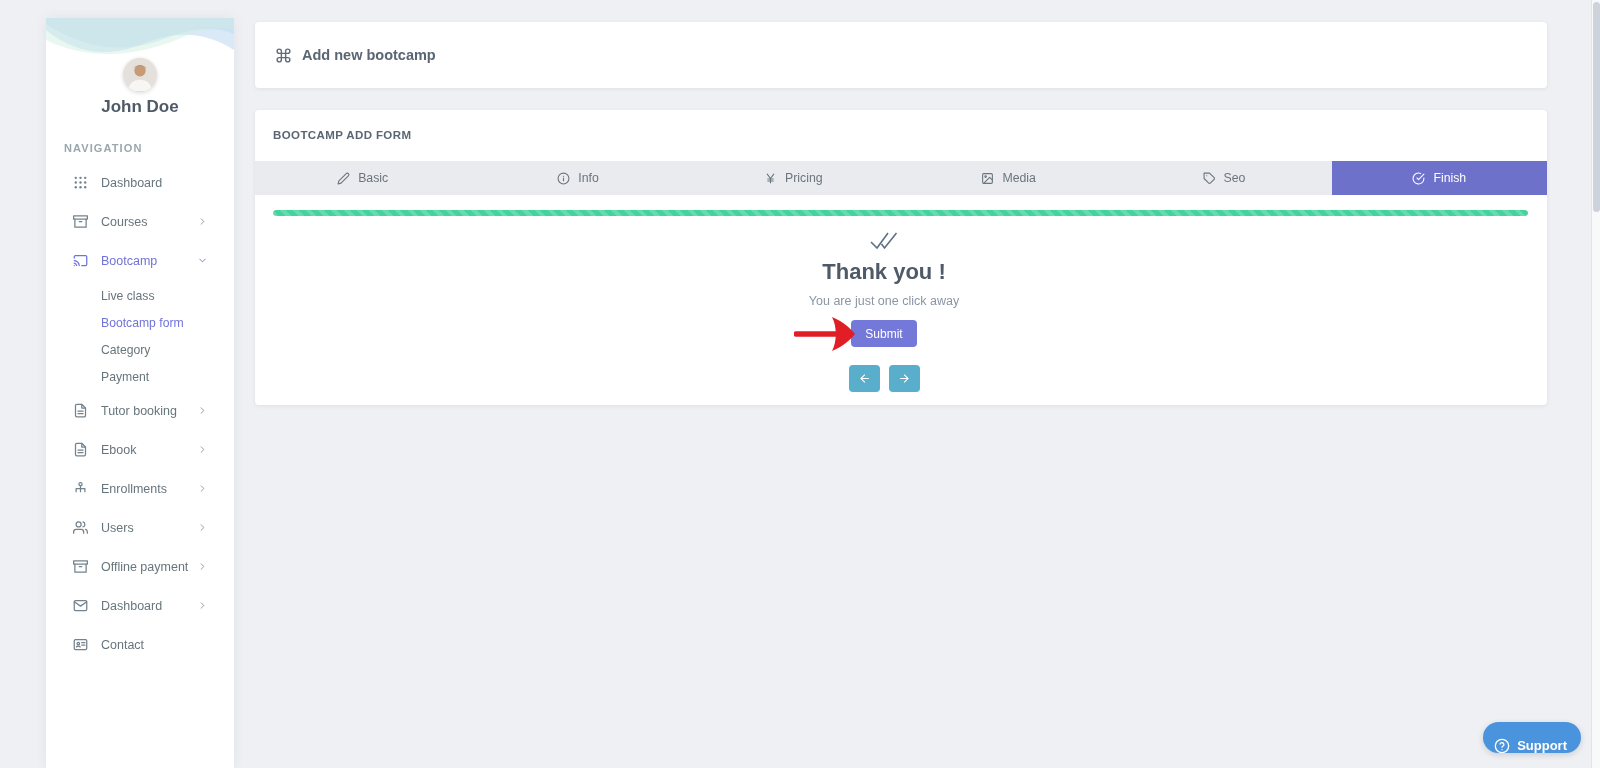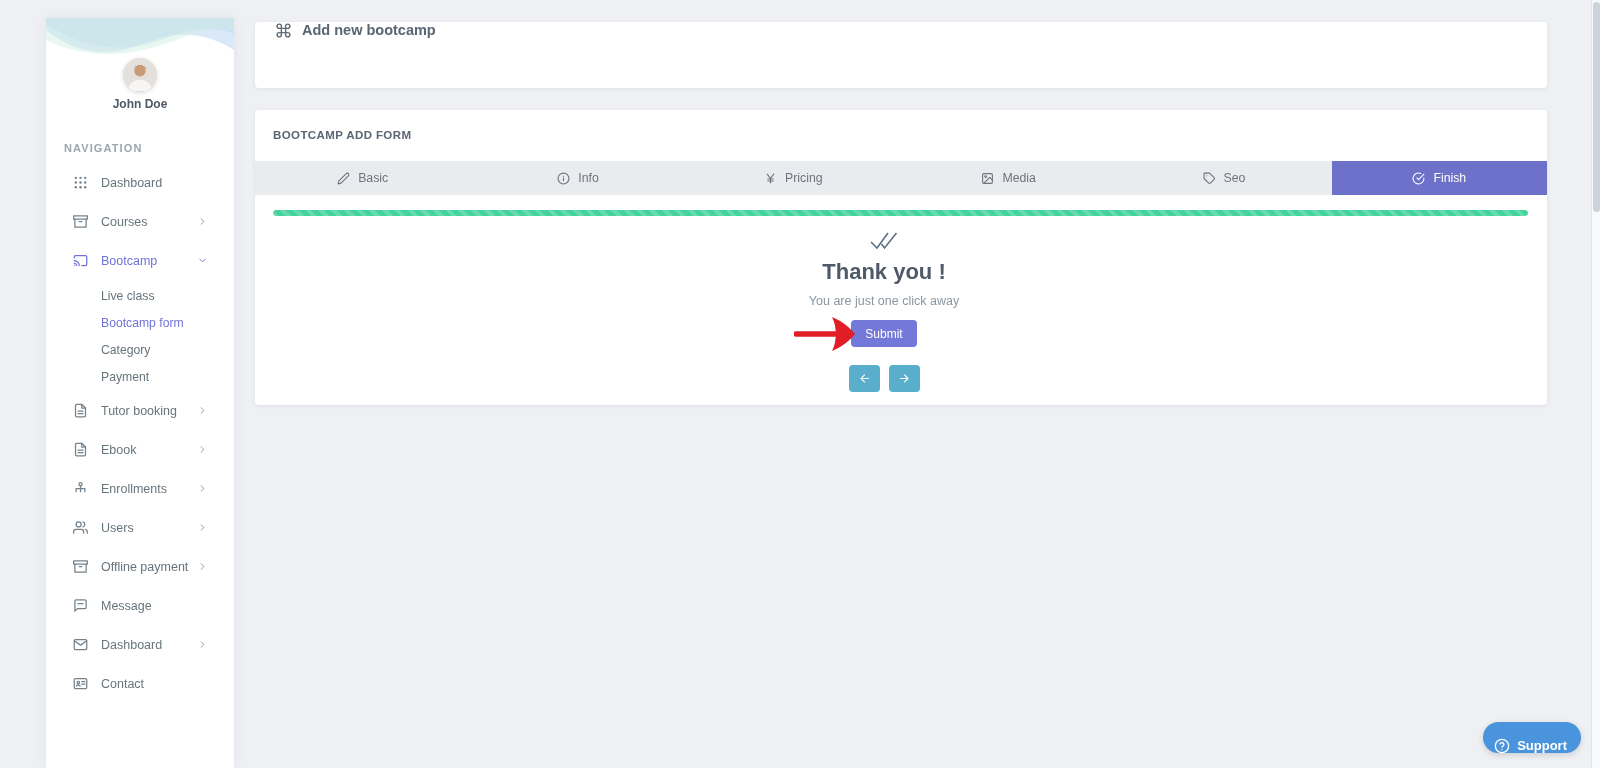--- a/index.html
+++ b/index.html
@@ -18,21 +18,21 @@
     overflow:hidden;
   }
   .wave { position:absolute; top:0; left:0; width:188px; height:58px; pointer-events:none; }
   .avatar {
     position:absolute; top:40px; left:50%; transform:translateX(-50%);
     width:34px; height:34px; border-radius:50%; overflow:hidden;
     box-shadow:0 1px 4px rgba(0,0,0,.15); background:#e9e6e2;
   }
   .user-name {
     position:absolute; top:79px; width:100%; text-align:center;
-    font-size:12px; font-weight:bold; color:#4e5a67;
+    font-size:17px; font-weight:bold; color:#4e5a67;
   }
   .nav-label {
     position:absolute; top:124px; left:18px;
     font-size:11px; letter-spacing:1.1px; color:#9aa7ae; font-weight:bold;
   }
   .nav-list { position:absolute; top:145px; left:0; right:0; }
   .nav-item {
     display:flex; align-items:center; height:39px; padding:0 26px;
     font-size:12.5px; color:#67757c; cursor:pointer;
   }
@@ -44,21 +44,21 @@
   .nav-item.active, .nav-item.active .mi, .nav-item.active .chev { color:#6f73d8; }
   .submenu { padding-top:3px; }
   .sub-item {
     height:27px; line-height:27px; padding-left:55px;
     font-size:12.2px; color:#67757c; cursor:pointer; white-space:nowrap;
   }
   .sub-item.active { color:#7173d9; }
 
   
   .card { position:absolute; background:#fff; border-radius:4px; box-shadow:0 1px 4px rgba(21,34,50,.07); }
-  .header-card { left:255px; top:22px; width:1292px; height:66px; display:flex; align-items:flex-start; padding:0 20px; }
+  .header-card { left:255px; top:22px; width:1292px; height:66px; display:flex; align-items:center; padding:0 20px; }
   .hdr-icon { color:#5f6b77; display:flex; margin-right:10px; }
   .hdr-icon svg { width:17px; height:17px; }
   .hdr-title { font-size:14.5px; font-weight:bold; color:#5a6673; }
 
   .form-card { left:255px; top:110px; width:1292px; height:295px; }
   .form-title {
     position:absolute; top:19px; left:18px;
     font-size:11.5px; font-weight:bold; letter-spacing:.4px; color:#5a6673;
   }
   .tabs {
@@ -269,29 +269,20 @@
             <rect x="1" y="3" width="22" height="5"></rect>
             <line x1="10" y1="12" x2="14" y2="12"></line>
           </svg>
         </span>
         <span class="lbl">Offline payment</span>
         <span class="chev">
           <svg viewBox="0 0 24 24" fill="none" stroke="currentColor" stroke-width="2" stroke-linecap="round" stroke-linejoin="round">
             <polyline points="9 18 15 12 9 6"></polyline>
           </svg>
         </span>
-      </div>
-      <div class="nav-item">
-        <span class="mi">
-          <svg viewBox="0 0 24 24" fill="none" stroke="currentColor" stroke-width="2" stroke-linecap="round" stroke-linejoin="round">
-            <path d="M21 15a2 2 0 0 1-2 2H7l-4 4V5a2 2 0 0 1 2-2h14a2 2 0 0 1 2 2z"></path>
-            <line x1="8" y1="9" x2="16" y2="9"></line>
-          </svg>
-        </span>
-        <span class="lbl">Message</span>
       </div>
       <div class="nav-item">
         <span class="mi">
           <svg viewBox="0 0 24 24" fill="none" stroke="currentColor" stroke-width="2" stroke-linecap="round" stroke-linejoin="round">
             <rect x="2" y="4" width="20" height="16" rx="2"></rect>
             <polyline points="22 6 12 13 2 6"></polyline>
           </svg>
         </span>
         <span class="lbl">Dashboard</span>
         <span class="chev">

